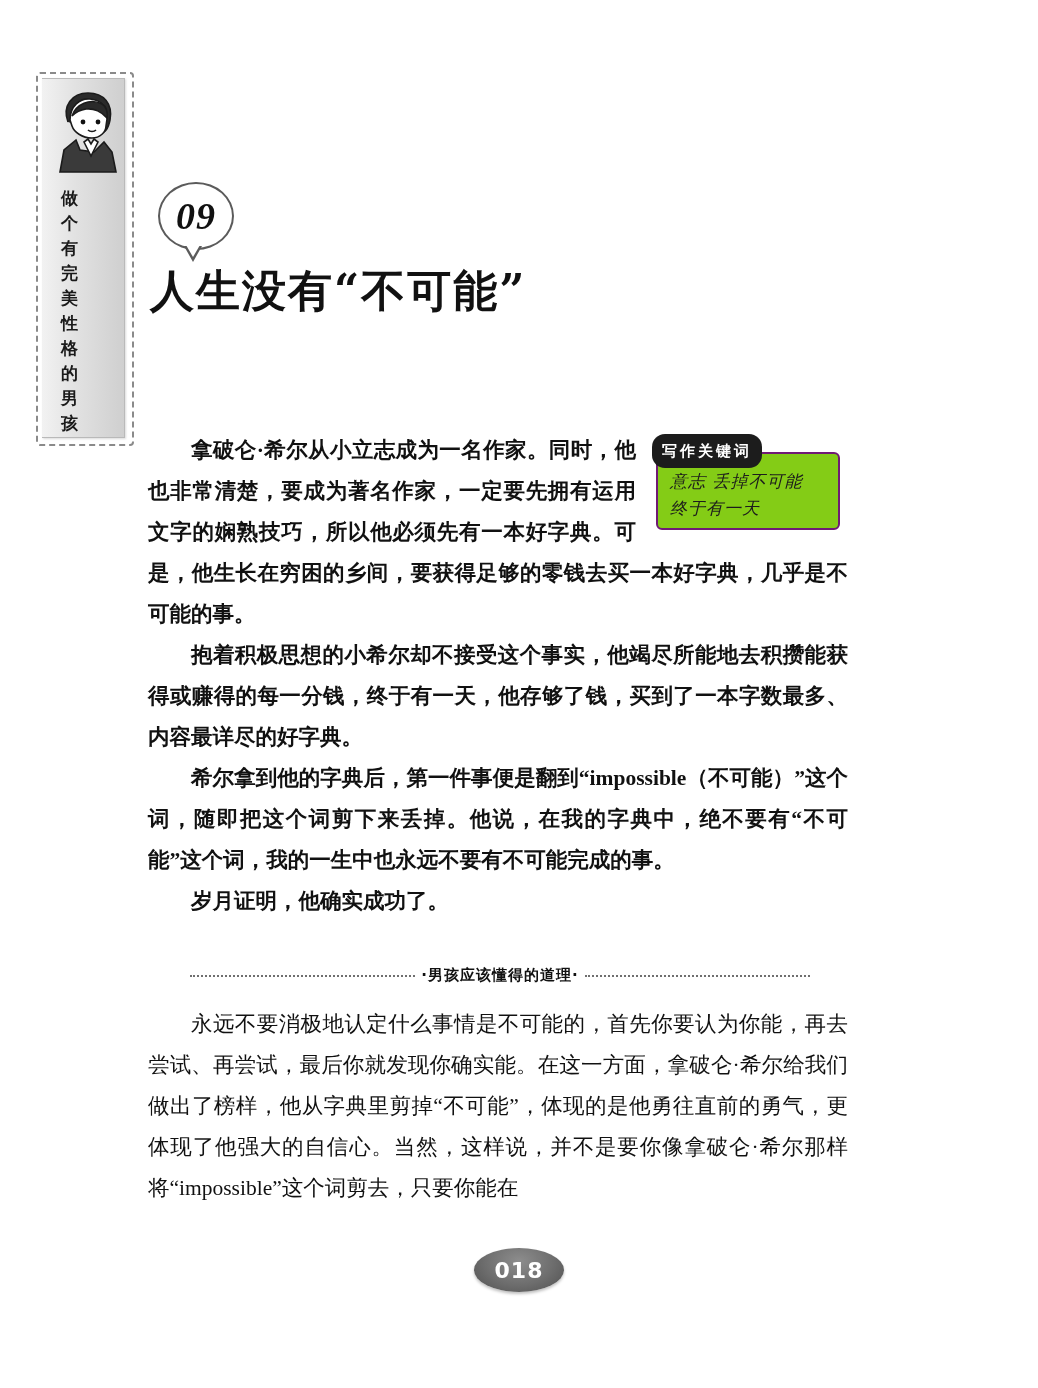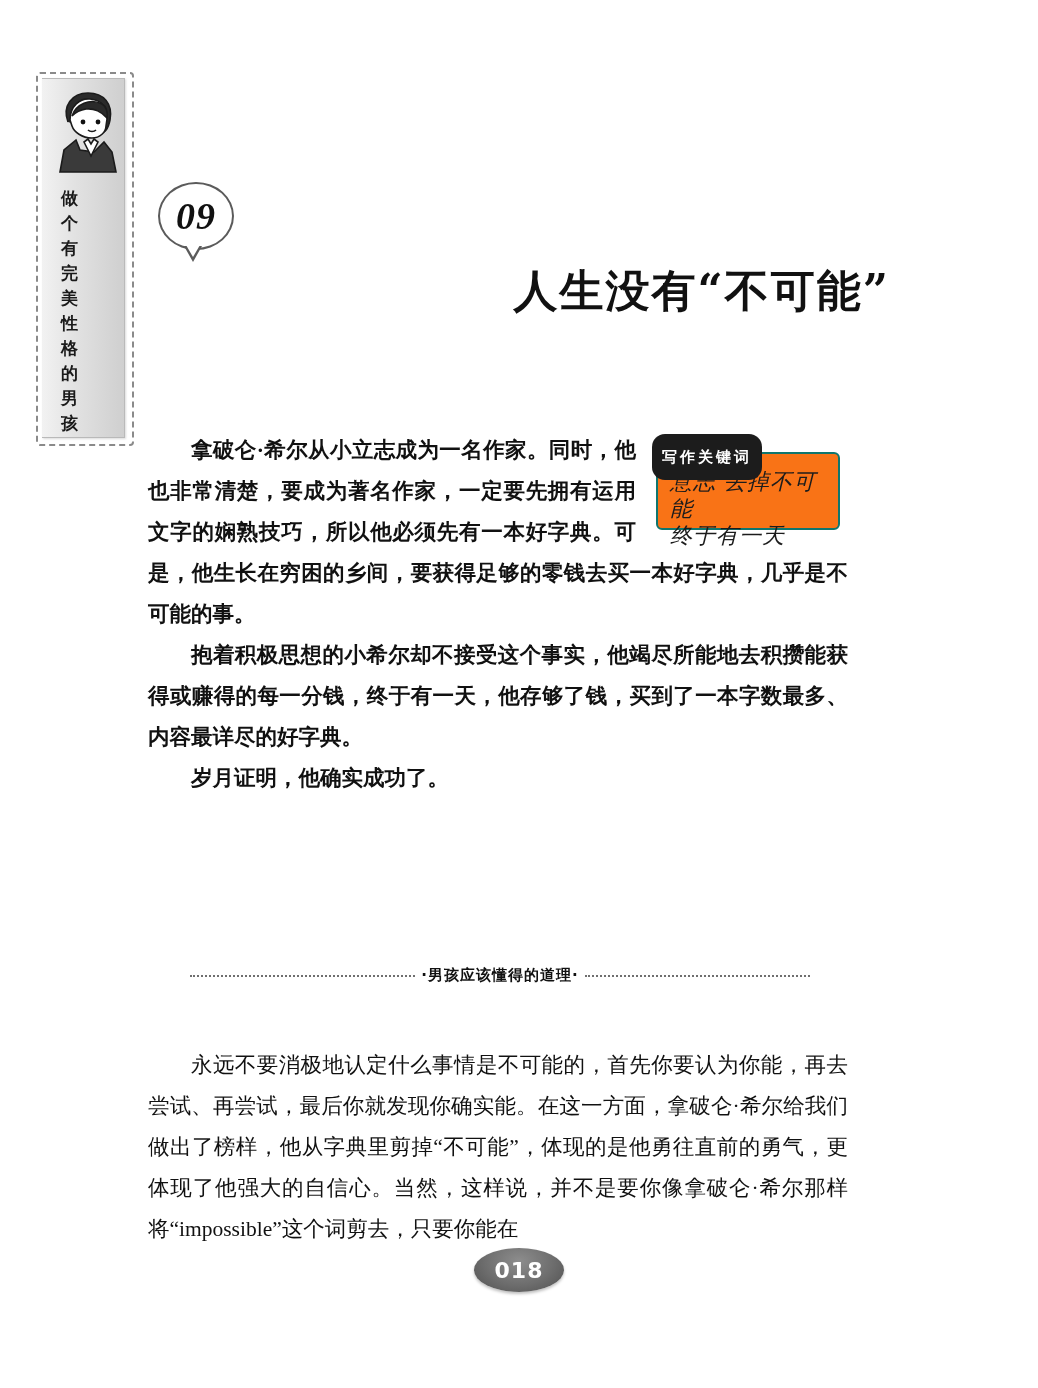--- a/index.html
+++ b/index.html
@@ -110,66 +110,66 @@
     color: #111;
     letter-spacing: 1px;
   }
 
   
   .page-title {
     position: absolute;
     left: 150px;
     top: 262px;
     width: 740px;
-    text-align: right;
+    text-align: left;
     font-family: "DejaVu Serif", serif;
     font-weight: bold;
     font-size: 44px;
     letter-spacing: 2px;
     color: #111;
   }
 
   
   .kw-box {
     position: absolute;
     left: 652px;
     top: 434px;
     width: 188px;
     height: 96px;
   }
   .kw-head {
     position: absolute;
     left: 0;
     top: 0;
     height: 26px;
-    padding: 10px 10px;
+    padding: 4px 10px;
     background: #1c1c1c;
     border-radius: 13px;
     color: #fff;
     font-family: "DejaVu Sans", sans-serif;
     font-weight: bold;
     font-size: 15px;
     line-height: 26px;
     letter-spacing: 3px;
     z-index: 2;
   }
   .kw-body {
     position: absolute;
     left: 4px;
     top: 18px;
     right: 0;
     bottom: 0;
-    border: 2px solid #0f766e;
+    border: 2px solid #701a75;
     border-radius: 6px;
-    background: #f97316;
+    background: #84cc16;
     padding: 14px 10px 6px 12px;
     box-sizing: border-box;
     font-family: "DejaVu Serif", serif;
     font-style: italic;
-    font-size: 22px;
+    font-size: 17px;
     line-height: 27px;
     color: #1c1c1c;
     letter-spacing: 1px;
   }
 
   
   .body-col {
     position: absolute;
     left: 148px;
     top: 430px;
@@ -220,21 +220,20 @@
 
   .body-col2 {
     position: absolute;
     left: 148px;
     top: 1004px;
     width: 700px;
     font-size: 21.5px;
     line-height: 41px;
     color: #111;
     text-align: justify;
-    margin-top: 41px;
   }
   .body-col2 p { margin: 0; text-indent: 2em; }
 
   
   .page-num {
     position: absolute;
     left: 474px;
     top: 1248px;
     width: 90px;
     height: 44px;
@@ -303,20 +302,21 @@
     <div>终于有一天</div>
   </div>
 </div>
 
 <div class="body-col">
   <p class="p-wrap-kw">
     <span class="kw-float"></span>
     <span>拿破仑·希尔从小立志成为一名作家。同时，他也非常清楚，要成为著名作家，一定要先拥有运用文字的娴熟技巧，所以他必须先有一本好字典。可是，他生长在穷困的乡间，要获得足够的零钱去买一本好字典，几乎是不可能的事。</span>
   </p>
   <p>抱着积极思想的小希尔却不接受这个事实，他竭尽所能地去积攒能获得或赚得的每一分钱，终于有一天，他存够了钱，买到了一本字数最多、内容最详尽的好字典。</p>
+  <p>希尔拿到他的字典后，第一件事便是翻到“impossible（不可能）”这个词，随即把这个词剪下来丢掉。他说，在我的字典中，绝不要有“不可能”这个词，我的一生中也永远不要有不可能完成的事。</p>
   <p>岁月证明，他确实成功了。</p>
 </div>
 
 <div class="divider">
   <div class="dots"></div>
   <div class="label">·男孩应该懂得的道理·</div>
   <div class="dots"></div>
 </div>
 
 <div class="body-col2">

